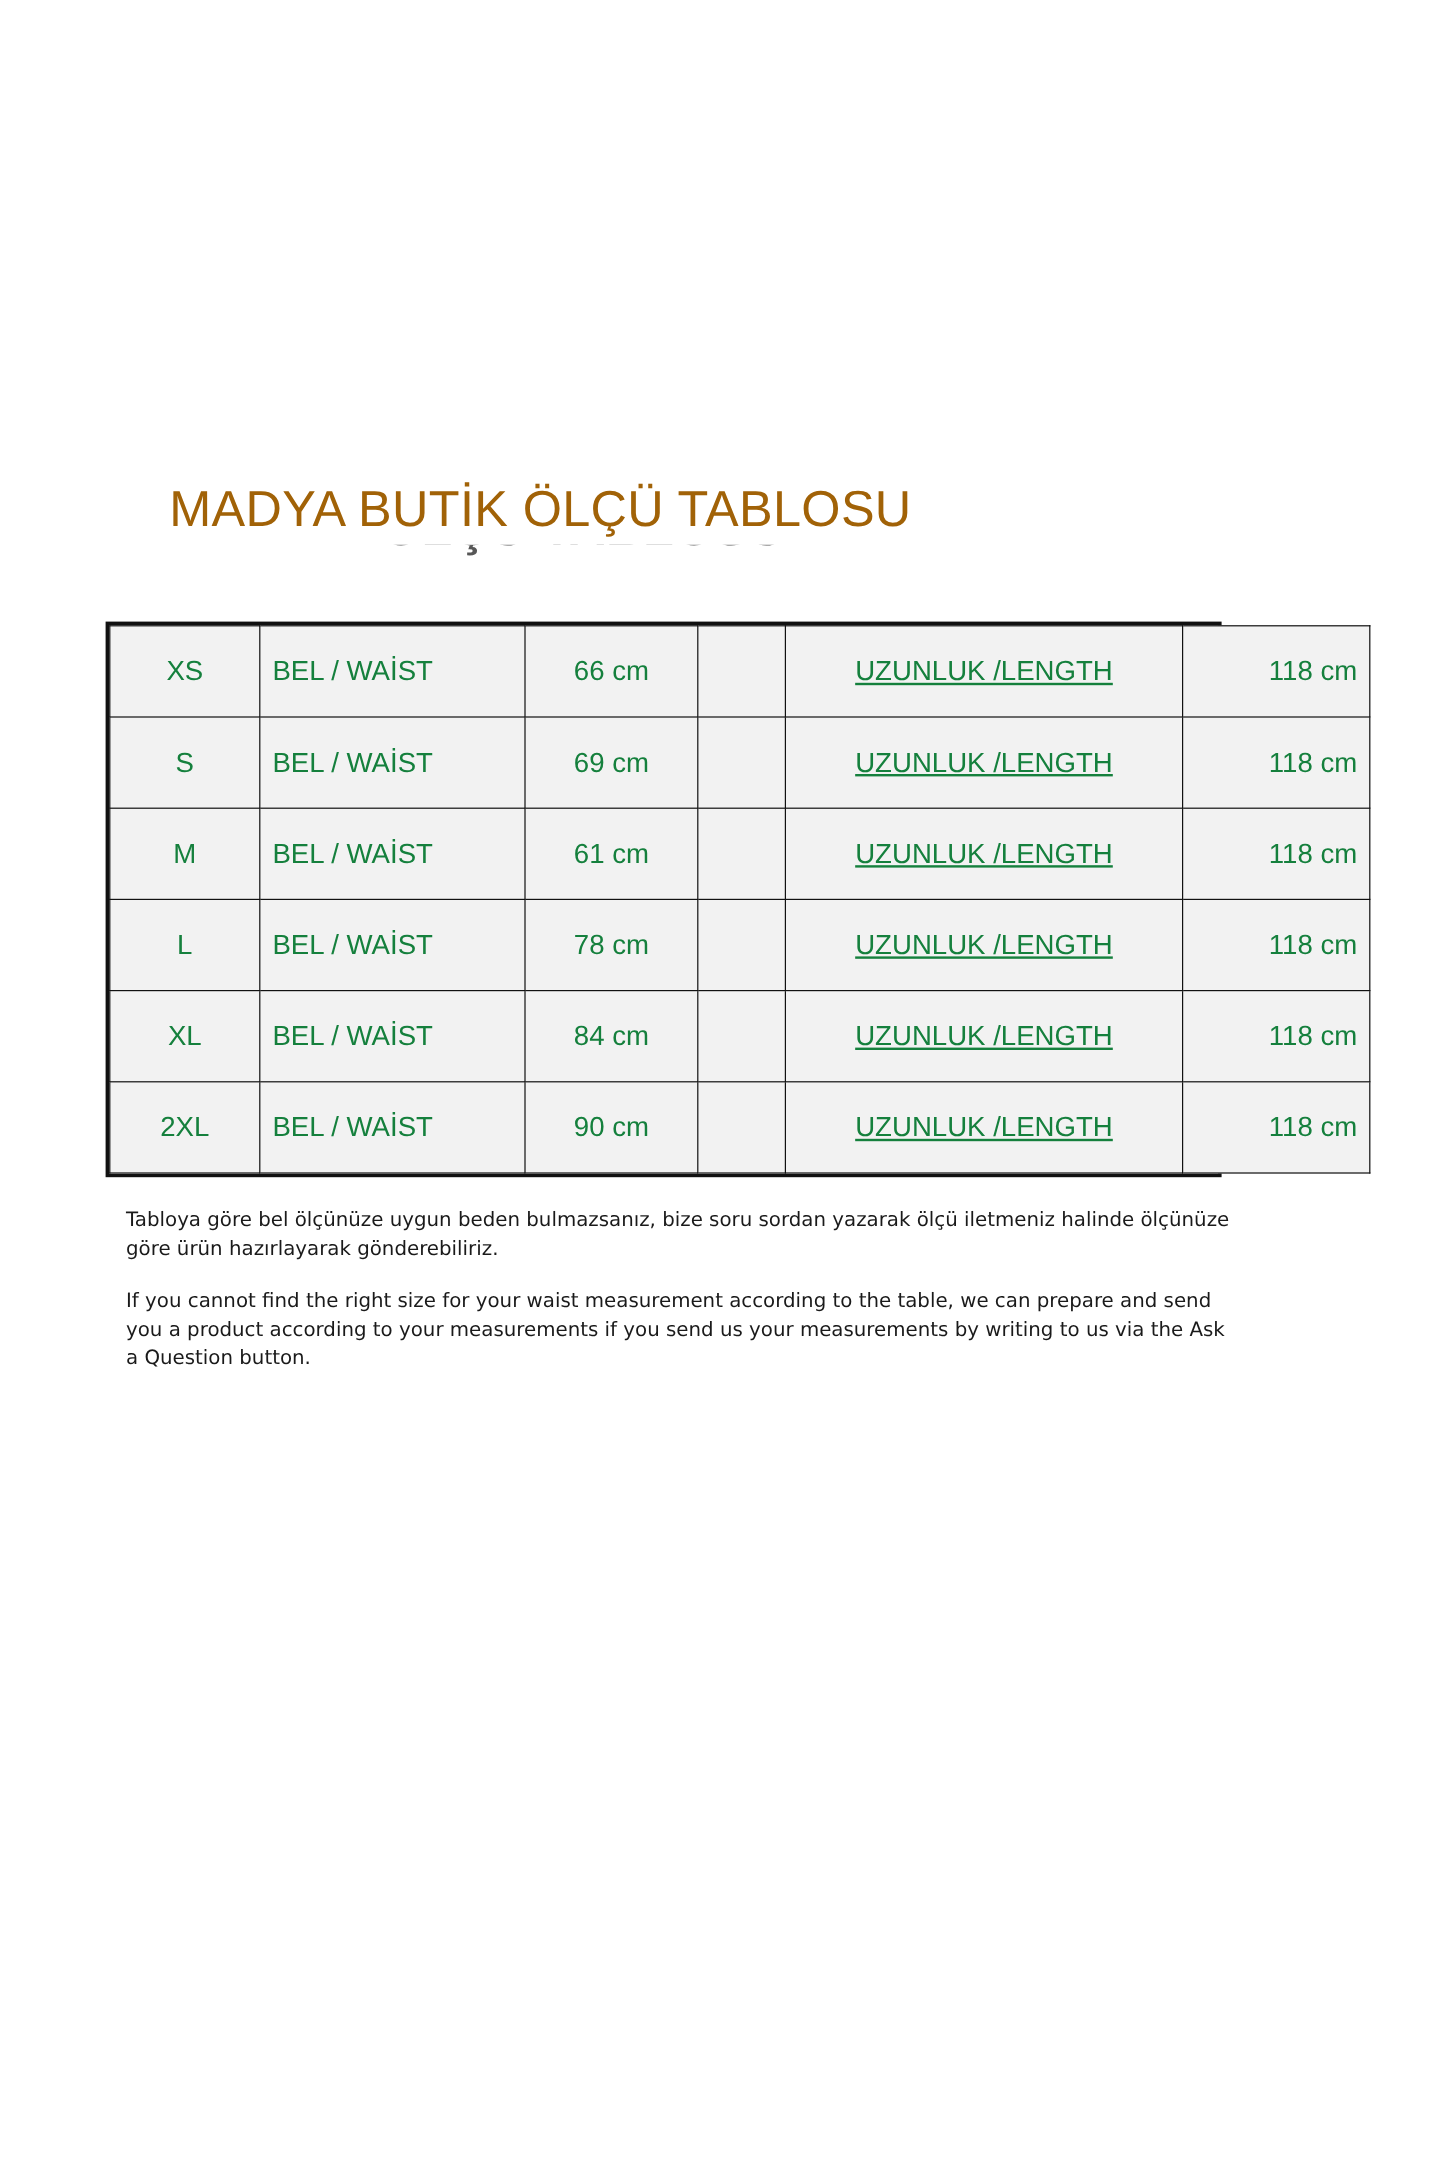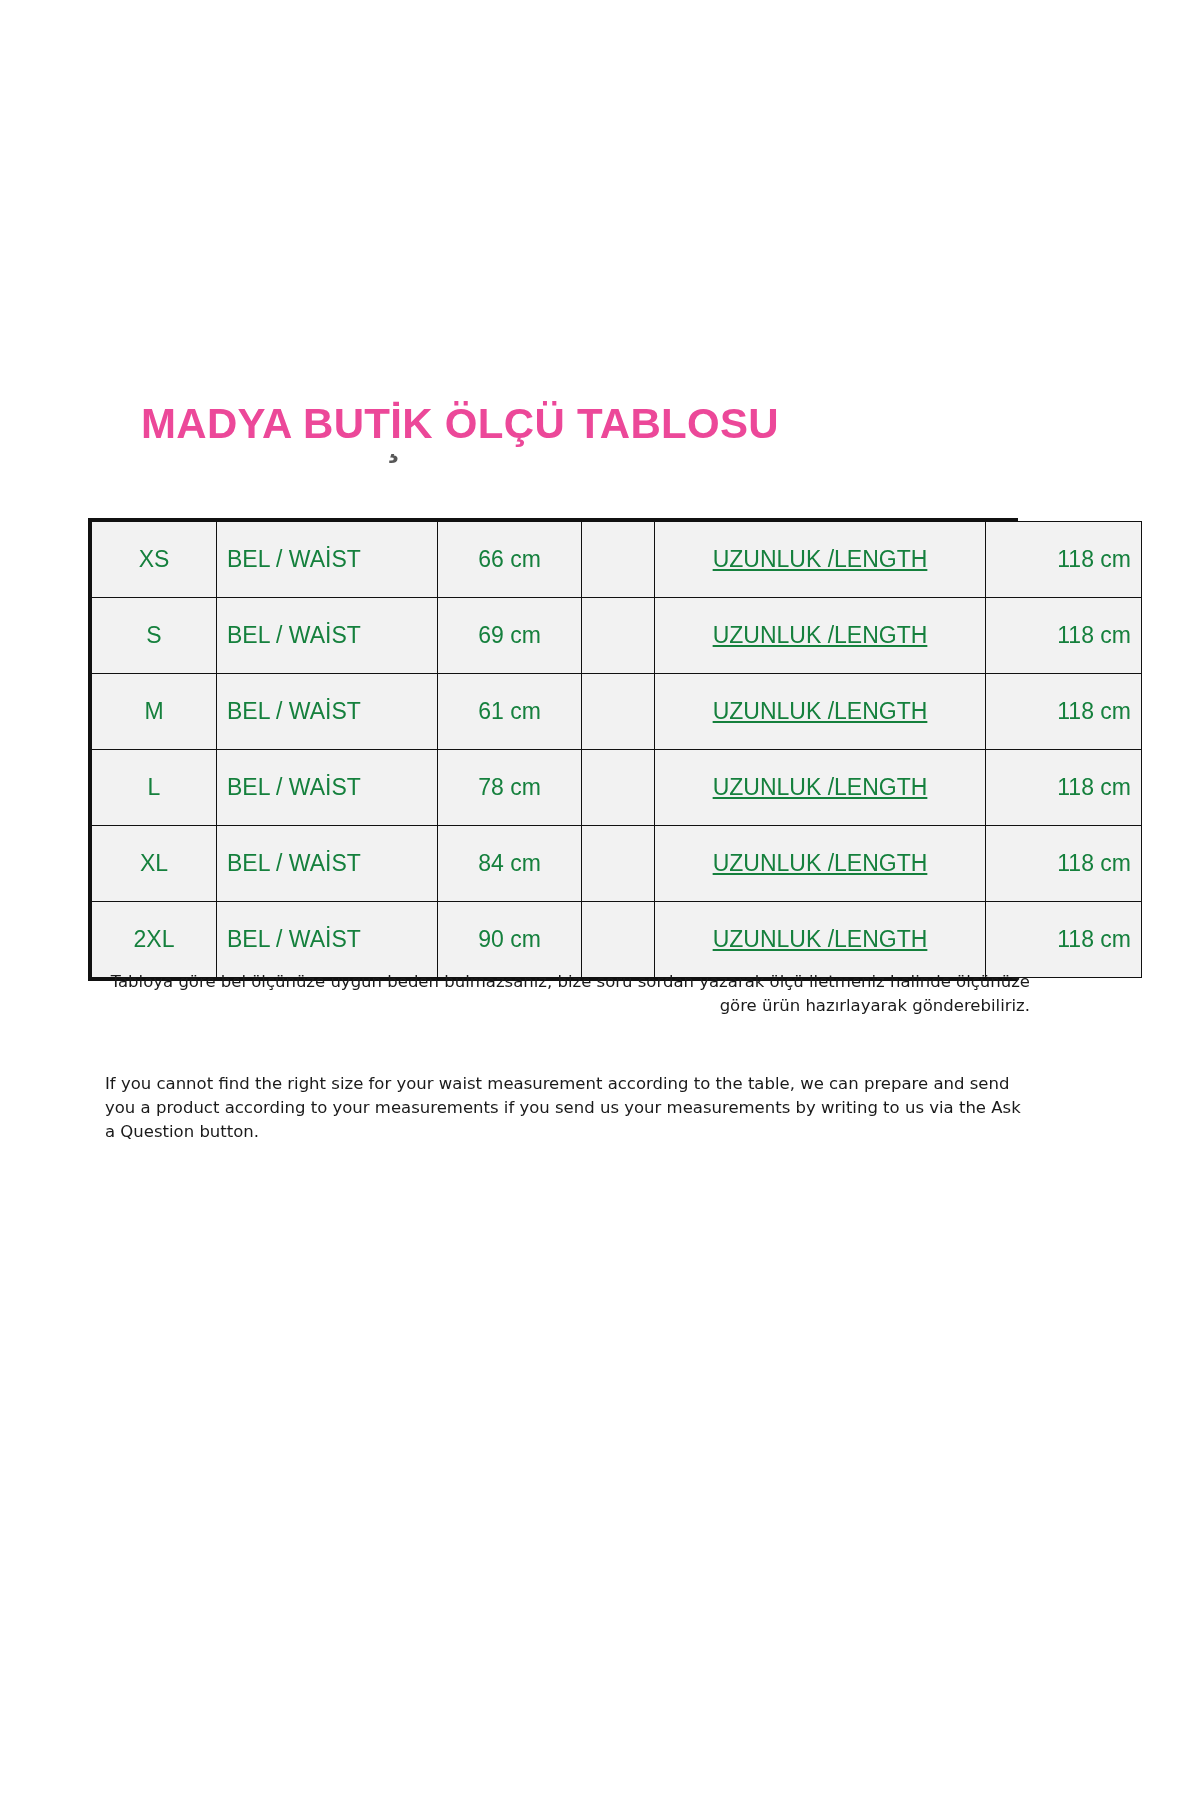--- a/index.html
+++ b/index.html
@@ -42,23 +42,23 @@
     letter-spacing: 0.5px;
     color: #3a3a3a;
     white-space: nowrap;
     opacity: 0.85;
   }
   .title-main {
     position: absolute;
     left: 47px;
     top: 0px;
     font-size: 42px;
-    font-weight: 700;
+    font-weight: 400;
     letter-spacing: 0.3px;
-    color: #ec4899;
+    color: #a16207;
     white-space: nowrap;
     background: #ffffff;
     padding: 2px 6px 6px 6px;
   }
 
   
   .table-wrap {
     position: absolute;
     left: 88px;
     top: 518px;
@@ -100,21 +100,21 @@
   
   .note {
     position: absolute;
     left: 105px;
     width: 925px;
     font-size: 16.5px;
     line-height: 1.45;
     color: #1a1a1a;
     font-family: "DejaVu Sans", sans-serif;
   }
-  .note-tr { top: 970px; text-align: right; }
+  .note-tr { top: 1005px; }
   .note-en { top: 1072px; }
 </style>
 </head>
 <body>
 
 <div class="page">
 
   <div class="title-block">
     <div class="title-ghost">ÖLÇÜ TABLOSU</div>
     <div class="title-main">MADYA BUTİK ÖLÇÜ TABLOSU</div>

